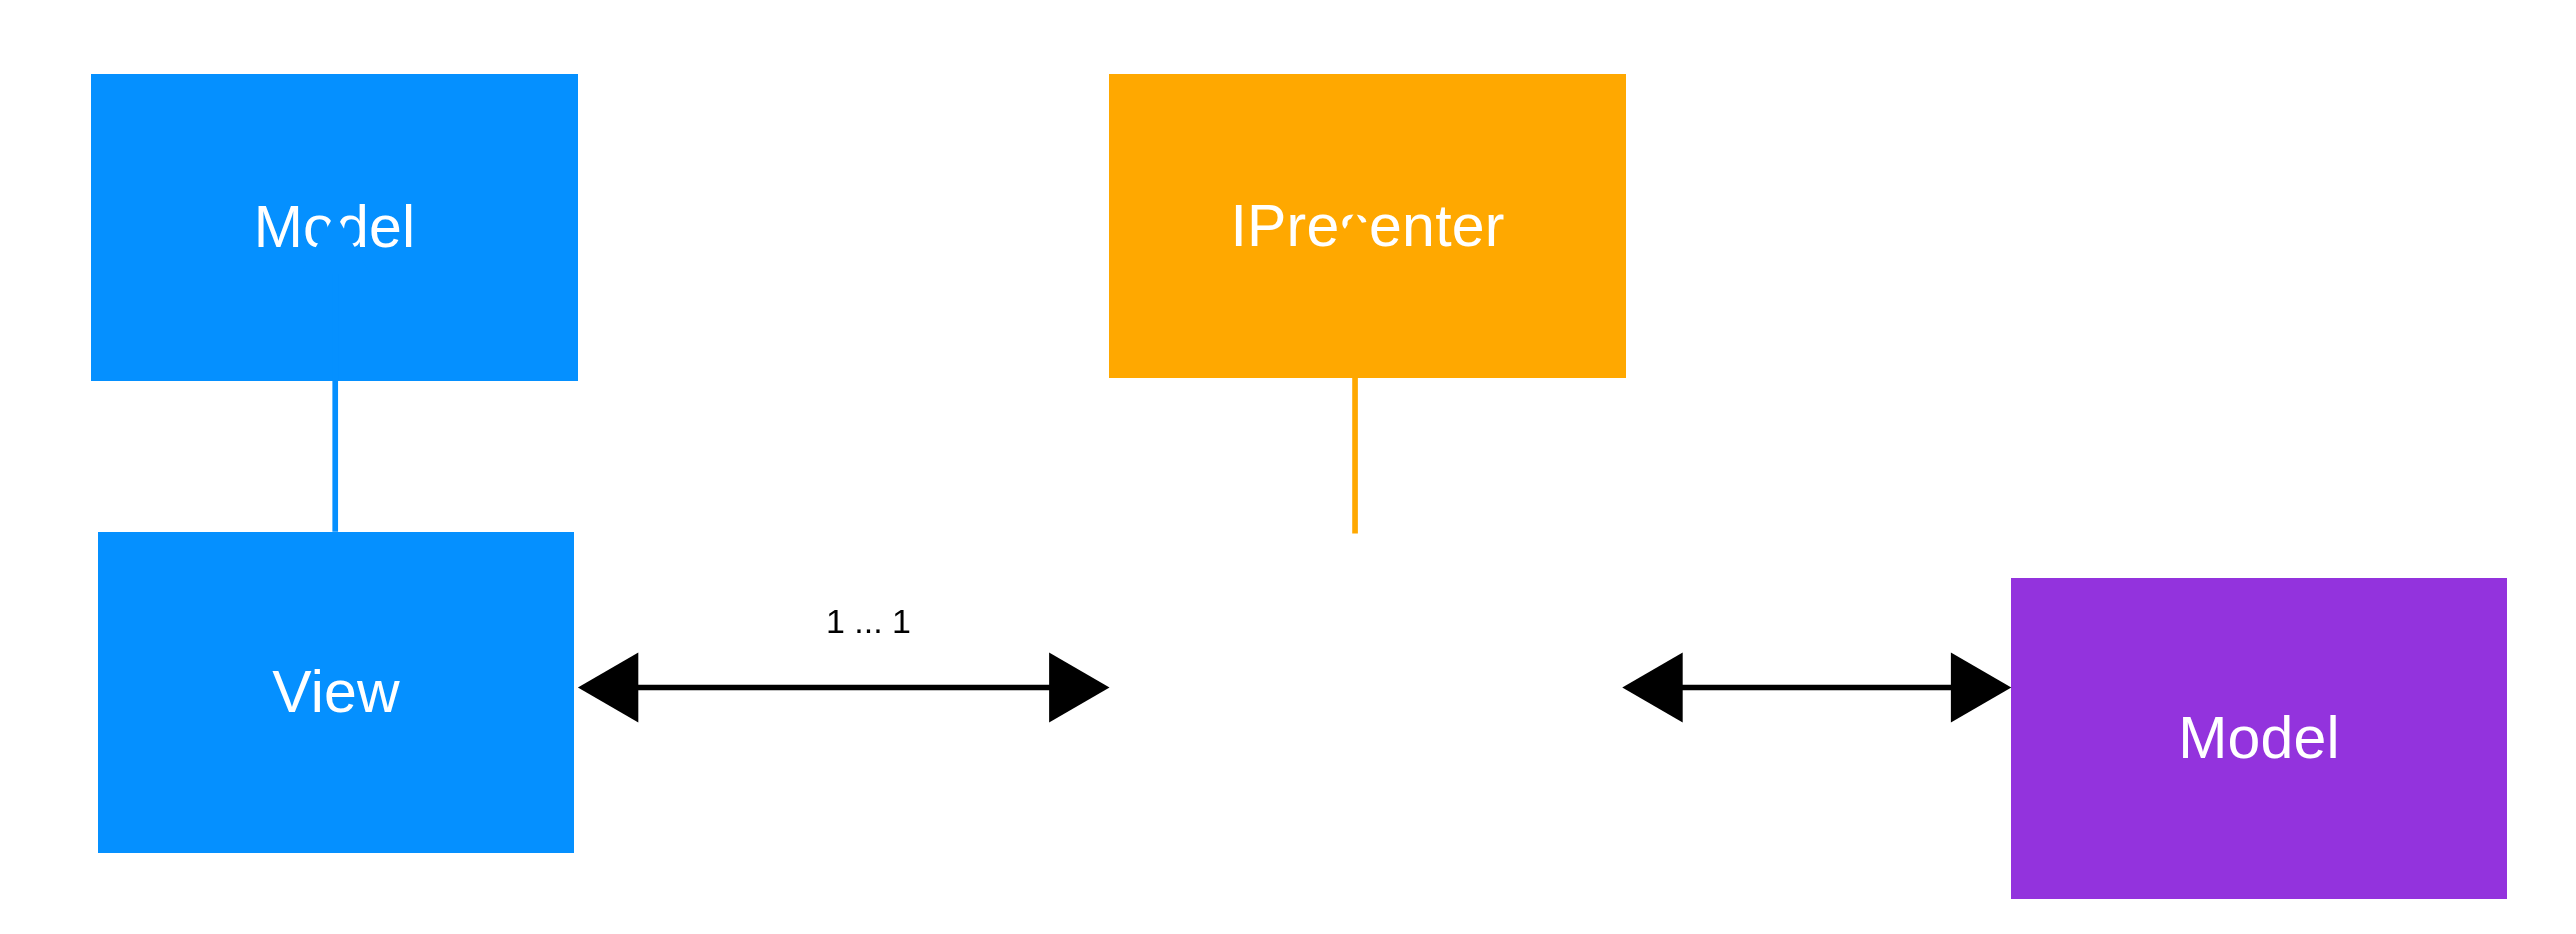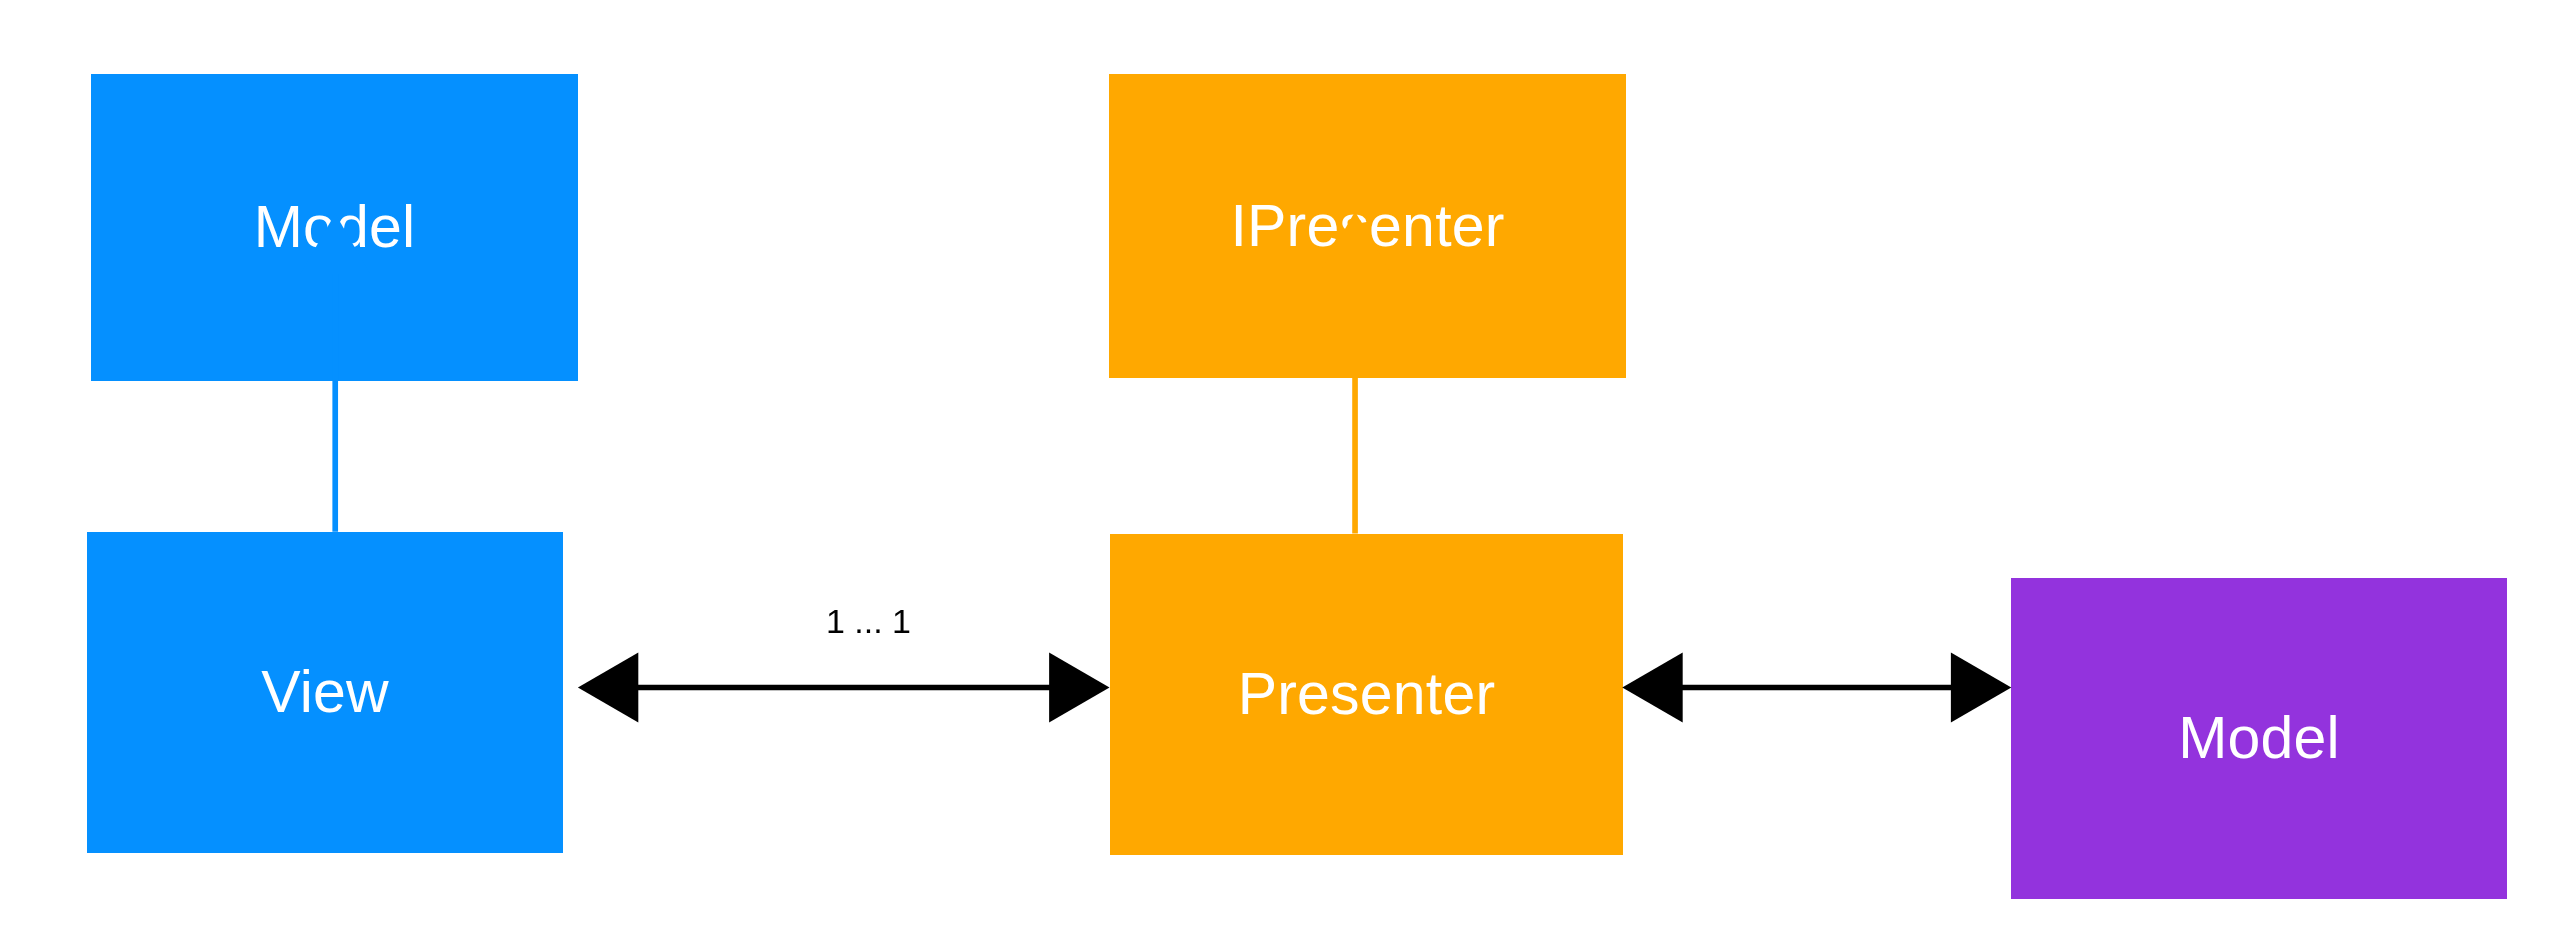--- a/index.html
+++ b/index.html
@@ -35,21 +35,21 @@
     line-height: 1;
     white-space: nowrap;
   }
 
   
   #node-iview {
     left: 91px;  top: 74px;  width: 487px;  height: 307px;
     font-size: 59px;
   }
   #node-view {
-    left: 87px;  top: 532px; width: 476px;  height: 321px;
+    left: 98px;  top: 532px; width: 476px;  height: 321px;
     font-size: 59px;
   }
   #node-ipresenter {
     left: 1109px; top: 74px;  width: 517px;  height: 304px;
     font-size: 59px;
   }
   #node-presenter {
     left: 1110px; top: 534px; width: 513px;  height: 321px;
     font-size: 59px;
   }
@@ -92,23 +92,20 @@
   </div>
 
   <div class="node" id="node-view" style="background-color: rgb(5, 144, 255); color: rgb(255, 255, 255);">
     <span class="node-label">View</span>
   </div>
 
   <div class="node" id="node-ipresenter" style="background-color: rgb(255, 168, 0); color: rgb(255, 255, 255);">
     <span class="node-label">IPresenter</span>
   </div>
 
-  <div class="node" id="node-presenter" style="background-color: rgb(255, 168, 0); color: rgb(255, 255, 255);">
-    <span class="node-label">Presenter</span>
-  </div>
 
   <div class="node" id="node-model" style="background-color: rgb(147, 51, 221); color: rgb(255, 255, 255);">
     <span class="node-label">Model</span>
   </div>
 
   <svg class="connector-layer" viewBox="0 0 2728 990" xmlns="http://www.w3.org/2000/svg">
 
     
     <g>
       <line id="line-view-iview" x1="355" y1="563" x2="355" y2="246" stroke-width="6" stroke-linecap="butt" stroke="#0590ff"></line>

